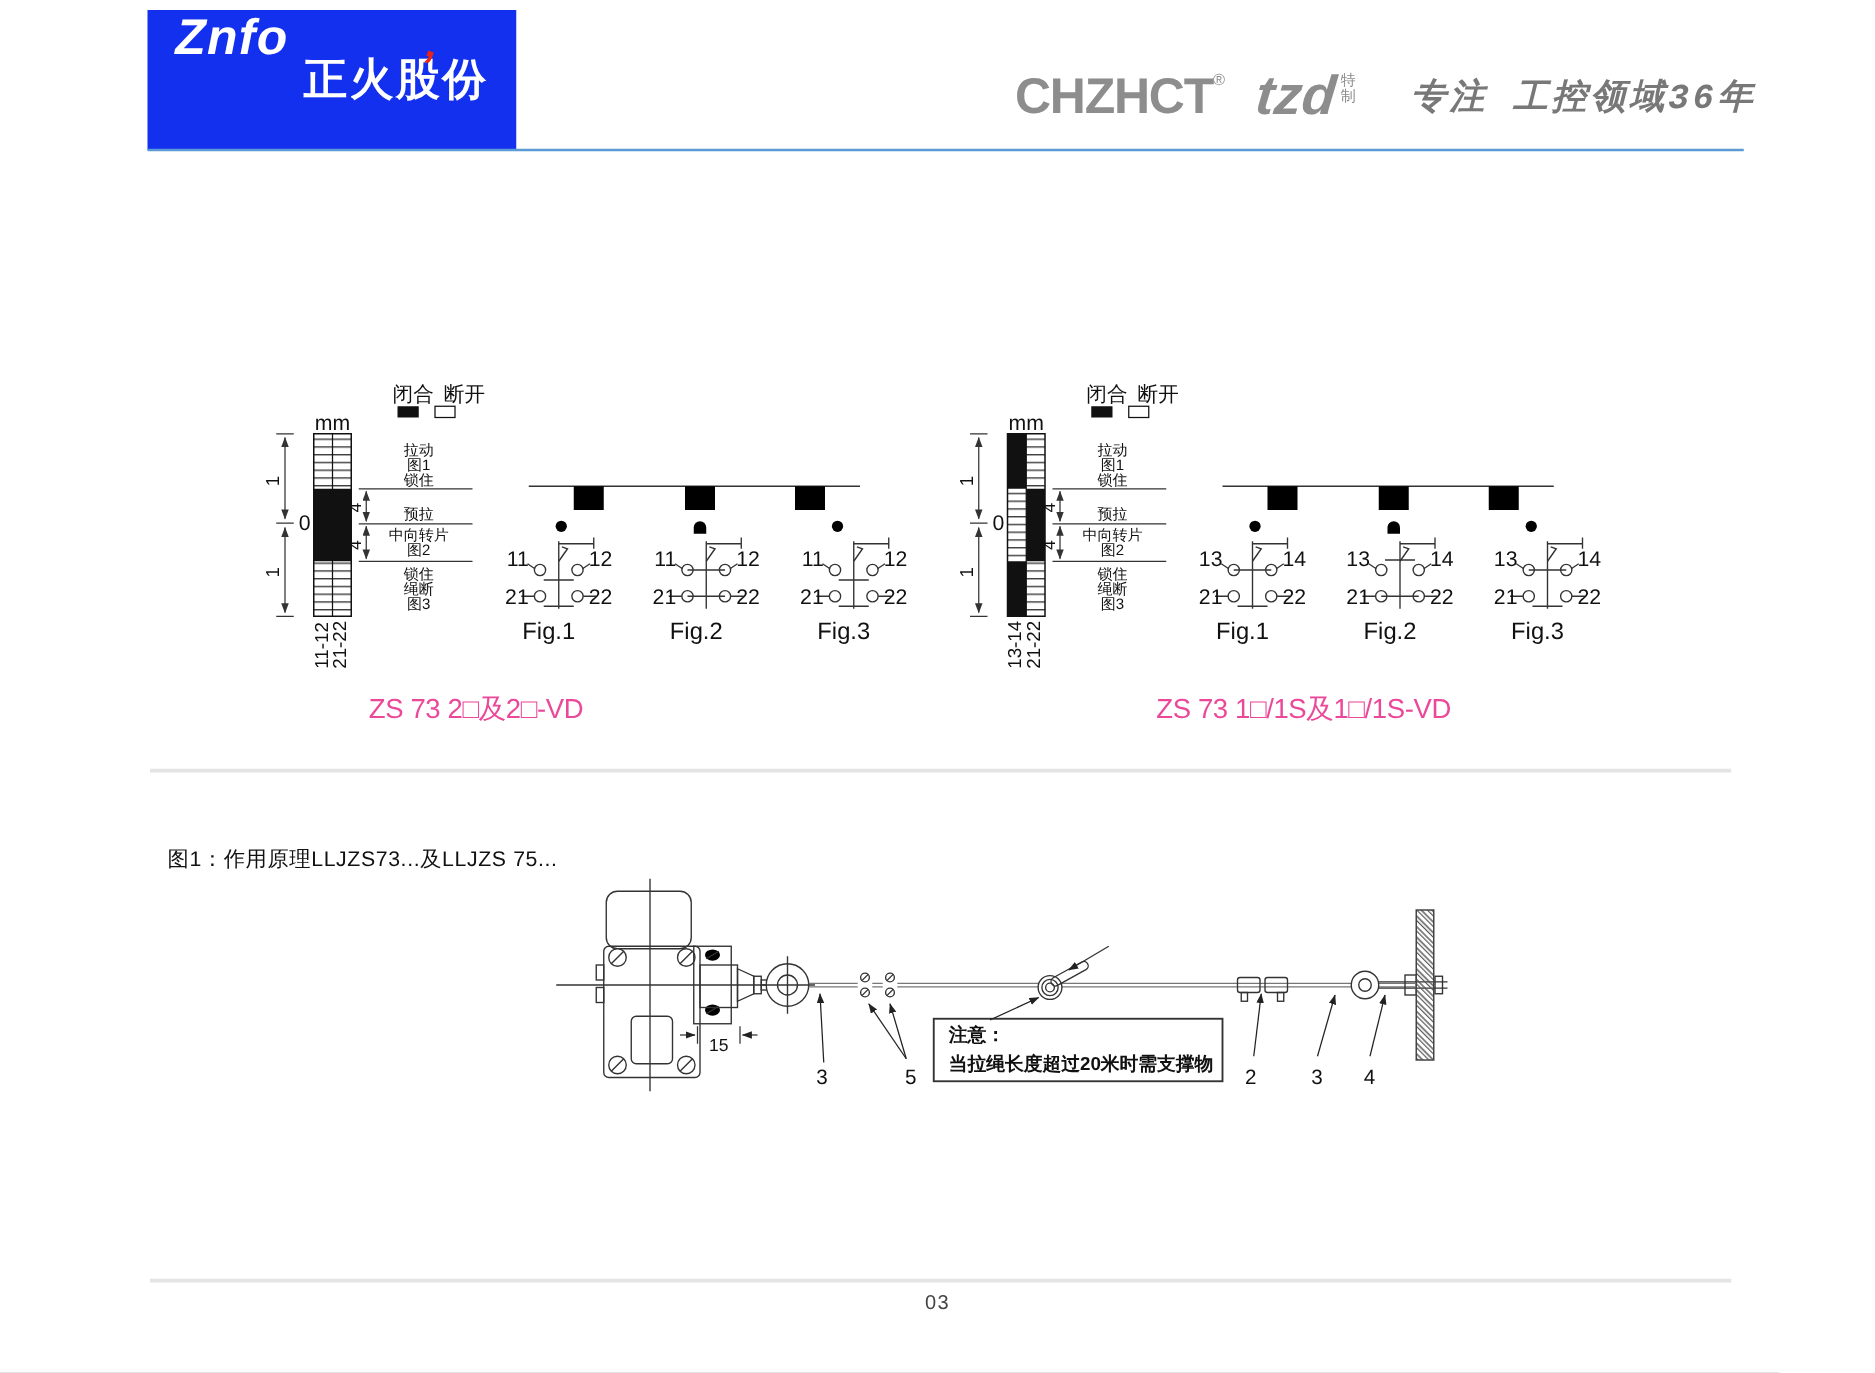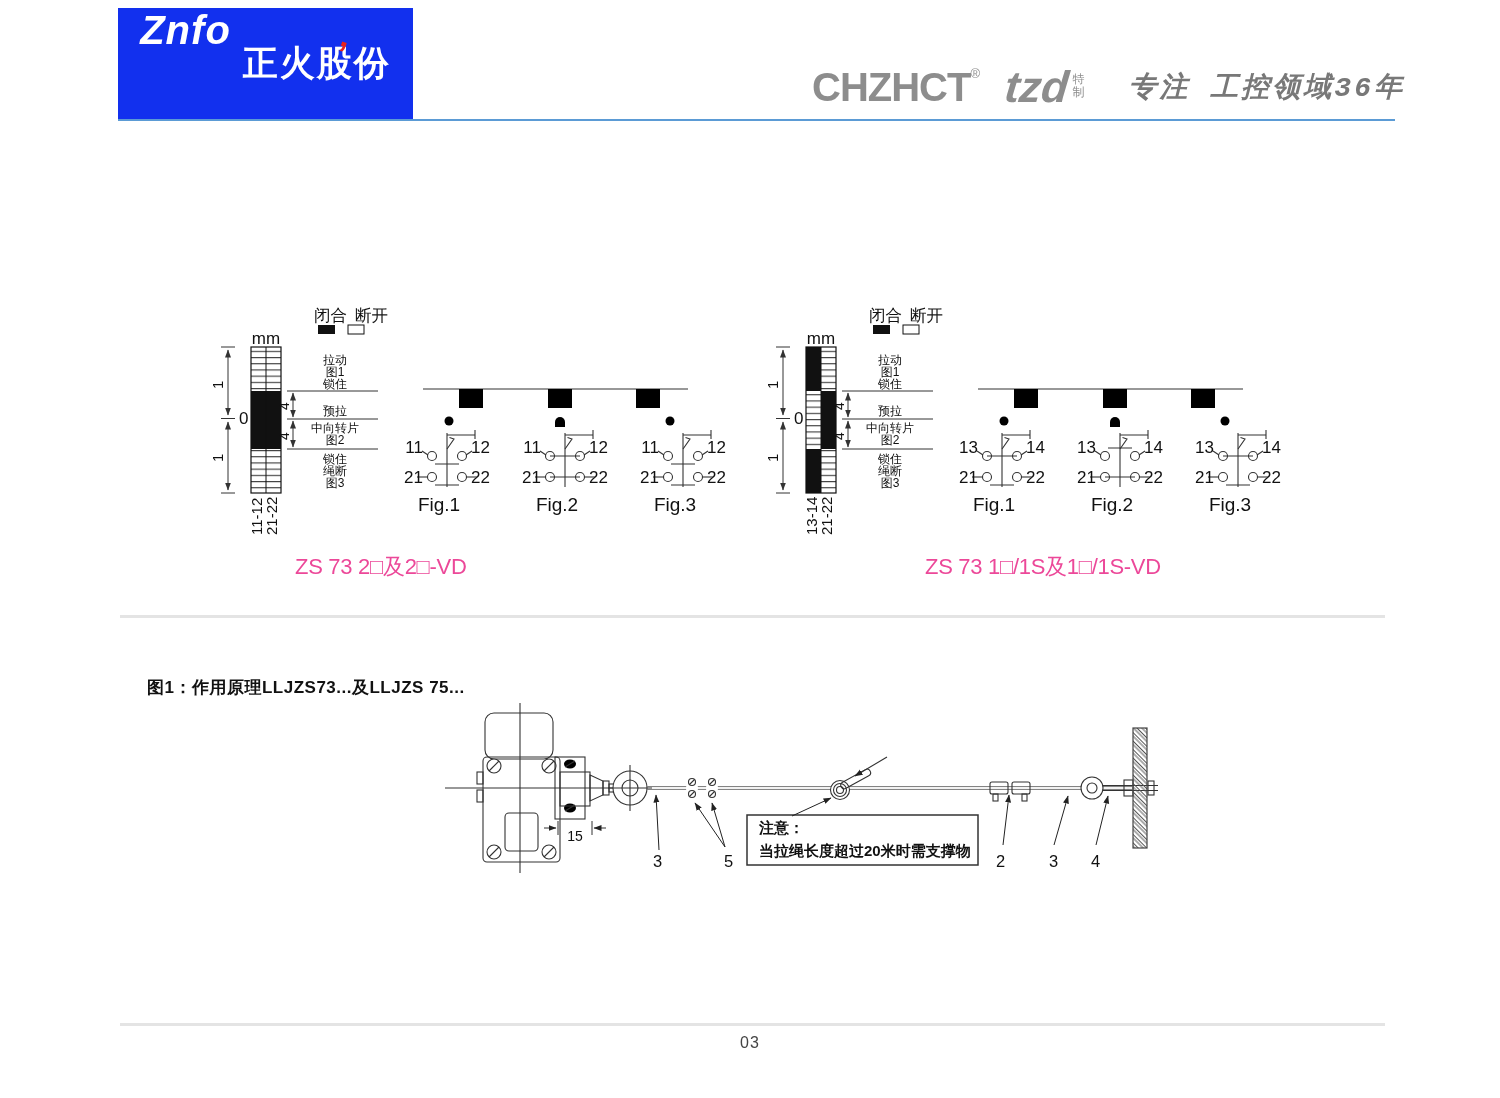--- a/index.html
+++ b/index.html
@@ -11,36 +11,36 @@
   .page{position:relative;width:1500px;height:1098px;background:#fff;overflow:hidden;margin:0 auto;}
   .abs{position:absolute;}
 
   
   .logo-block{left:118px;top:8px;width:295px;height:112px;background:var(--brand_blue);
     display:flex;align-items:flex-start;justify-content:center;gap:12px;}
   .logo-en{color:#fff;font-size:40px;font-weight:bold;font-style:italic;letter-spacing:1px;}
   .logo-accent{position:absolute;left:218px;top:26px;color:#e82319;font-size:34px;font-weight:bold;transform:rotate(18deg);}
   .logo-cn{color:#fff;font-size:35px;font-weight:bold;letter-spacing:2px;margin-top:32px;}
   .header-rule{left:118px;top:119px;width:1277px;height:2px;background:var(--rule_blue);}
-  .header-right{left:812px;top:58px;width:583px;height:58px;display:flex;align-items:center;}
+  .header-right{left:812px;top:58px;width:583px;height:58px;display:flex;align-items:flex-start;}
   .brand{font-size:40px;font-weight:800;color:var(--header_gray);letter-spacing:-1px;line-height:0.95;}
   .brand-reg{font-size:13px;color:var(--header_gray);vertical-align:top;font-weight:normal;}
   .brand2{font-size:44px;font-weight:bold;font-style:italic;color:var(--header_gray);margin-left:26px;line-height:0.85;transform:skewX(-6deg);}
   .brand2-sub{font-size:12px;color:var(--header_gray);width:14px;line-height:13px;word-break:break-all;margin-left:4px;padding-bottom:3px;font-weight:normal;}
   .slogan{font-size:28px;color:#787878;font-family:Liberation Mono, monospace;font-style:italic;font-weight:bold;letter-spacing:3px;margin-left:44px;padding-bottom:1px;white-space:nowrap;}
 
   .page-title{left:120px;top:170px;font-size:28px;font-weight:500;color:var(--title_blue);letter-spacing:1px;}
 
   .caption{font-size:22px;color:#ec4899;letter-spacing:-0.3px;}
   .cap-left{left:295px;top:552px;}
   .cap-right{left:925px;top:552px;}
 
   .rule-gray{left:120px;width:1265px;height:3px;background:#e4e4e4;}
 
-  .fig-title{left:147px;top:676px;font-size:17px;font-weight:bold;color:#111;letter-spacing:0.5px;}
+  .fig-title{left:134px;top:676px;font-size:17px;font-weight:normal;color:#111;letter-spacing:0.5px;}
   .parts-legend{left:1185px;top:740px;font-size:17px;font-weight:bold;color:#111;line-height:19.5px;letter-spacing:0.5px;}
   .page-num{top:1034px;left:0;width:100%;text-align:center;font-size:16px;color:#444;letter-spacing:1px;}
 
   
   svg text{font-family:"Liberation Sans","DejaVu Sans",sans-serif;fill:#111;stroke:none;}
   .ln path,.ln circle,.ln line,.ln rect{stroke:#333;fill:none;stroke-width:1.1;}
   .ln circle{fill:#fff;}
   .dim{stroke:#333;stroke-width:1;fill:none;}
   .t19{font-size:19px;} .t17{font-size:17px;} .t16{font-size:16.5px;}
   .t15{font-size:15px;} .t14{font-size:14px;} .t12{font-size:12px;} .ctr{text-anchor:middle;}

